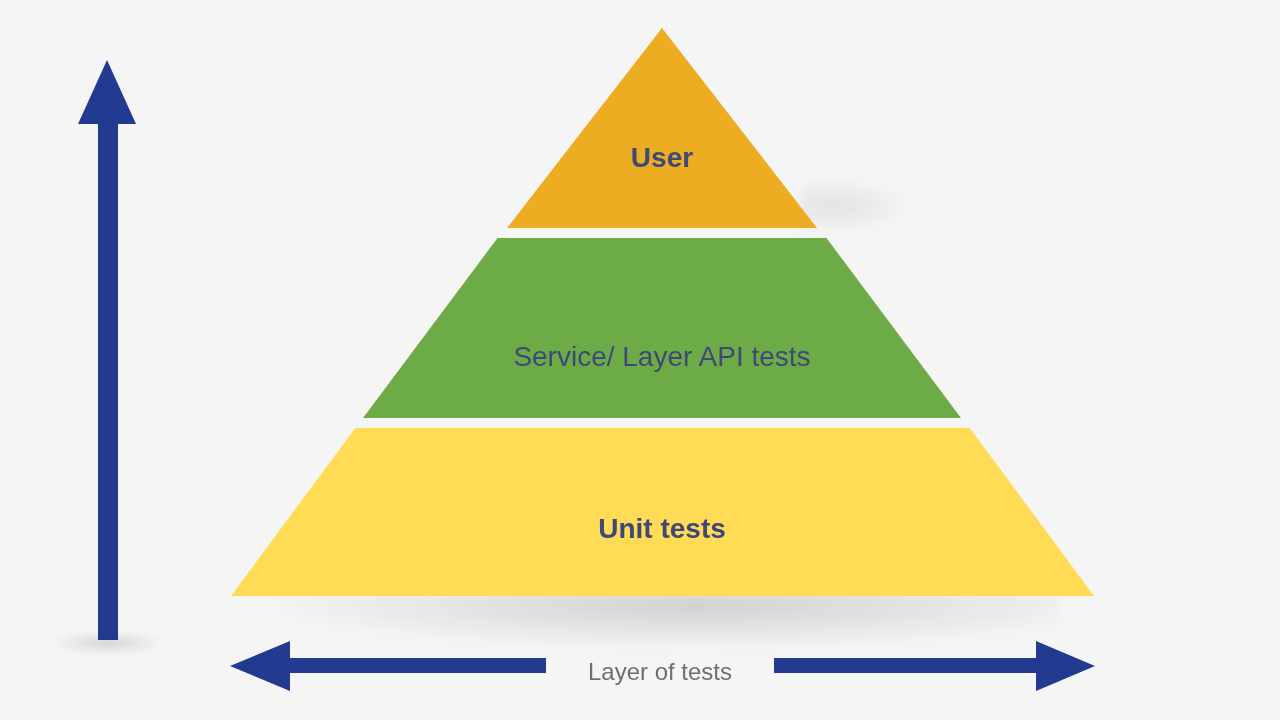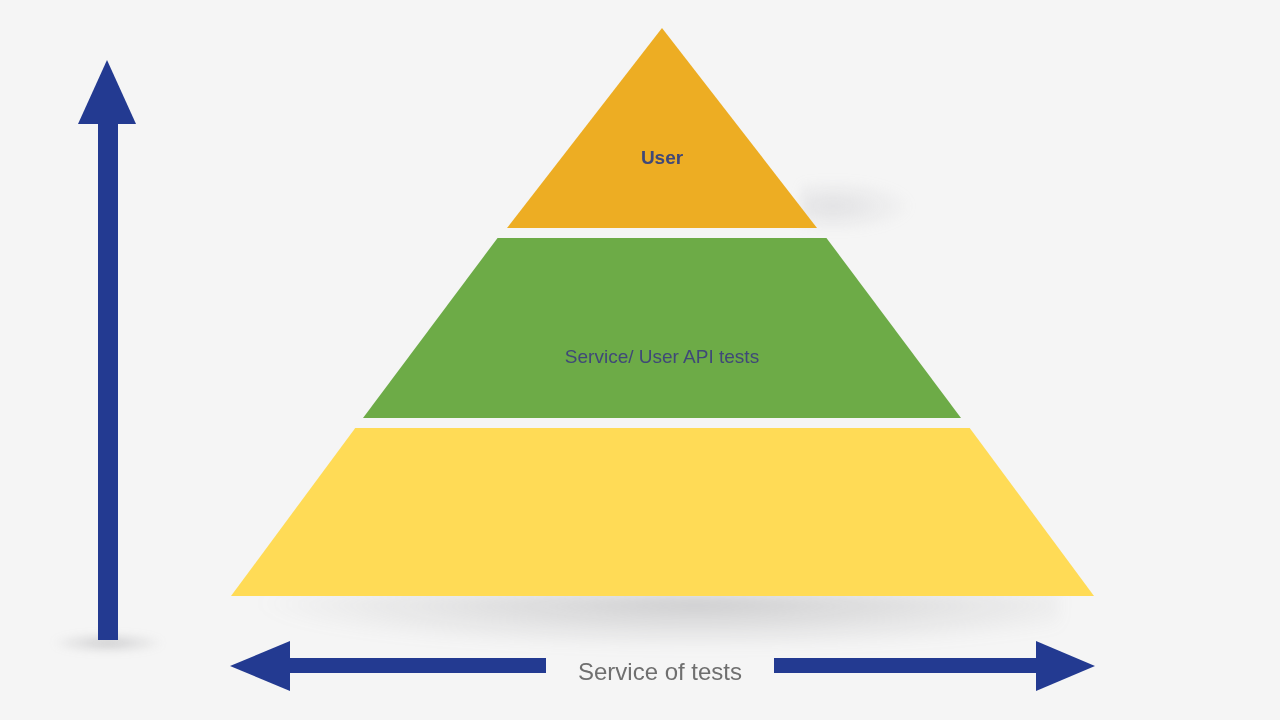--- a/index.html
+++ b/index.html
@@ -47,21 +47,21 @@
   }
 
   
   .layer-label {
     position: absolute;
     left: 662px;
     transform: translateX(-50%);
     width: 600px;
     text-align: center;
     color: #3F4878;
-    font-size: 19px;
+    font-size: 28px;
     line-height: 41px;
     white-space: nowrap;
   }
   .label-ui      { top: 137px; font-weight: 600; }
   .label-service { top: 336px; font-weight: 500; }
   .label-unit    { top: 508px; font-weight: 700; }
 
   
   .yaxis-shaft {
     position: absolute;
@@ -117,21 +117,22 @@
   <div class="yaxis-head" style="background-color: rgb(35, 58, 145);"></div>
   <div class="yaxis-shaft" style="background-color: rgb(35, 58, 145);"></div>
 
   <div class="layer layer-ui" style="background-color: rgb(237, 173, 35);"></div>
   <div class="layer layer-service" style="background-color: rgb(109, 171, 71);"></div>
   <div class="layer layer-unit" style="background-color: rgb(255, 219, 86);"></div>
 
   <div class="layer-label label-ui">
     <div>User</div>
   </div>
-  <div class="layer-label label-service">Service/ User API tests</div>
+  <div class="layer-label label-service">Service/ Layer API tests</div>
+  <div class="layer-label label-unit">Unit tests</div>
 
   <div class="xaxis-head-left" style="background-color: rgb(35, 58, 145);"></div>
   <div class="xaxis-shaft-left" style="background-color: rgb(35, 58, 145);"></div>
-  <div class="xaxis-label">Service of tests</div>
+  <div class="xaxis-label">Layer of tests</div>
   <div class="xaxis-shaft-right" style="background-color: rgb(35, 58, 145);"></div>
   <div class="xaxis-head-right" style="background-color: rgb(35, 58, 145);"></div>
 
 </div>
 
 </body></html>

